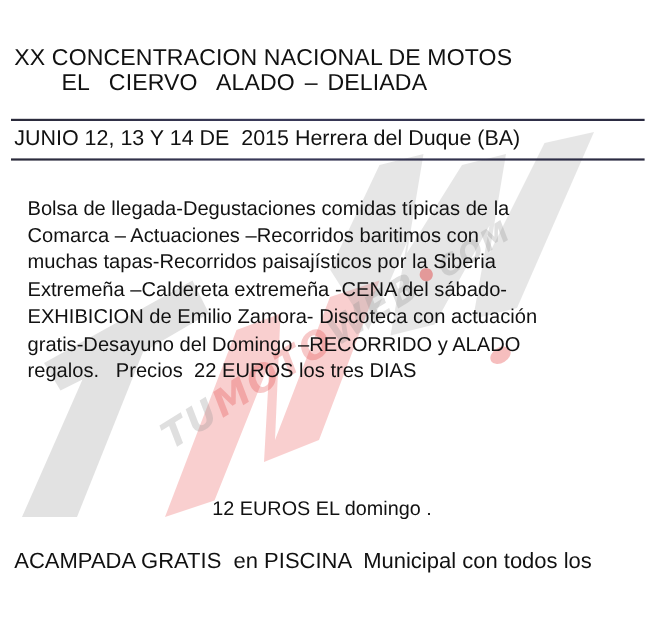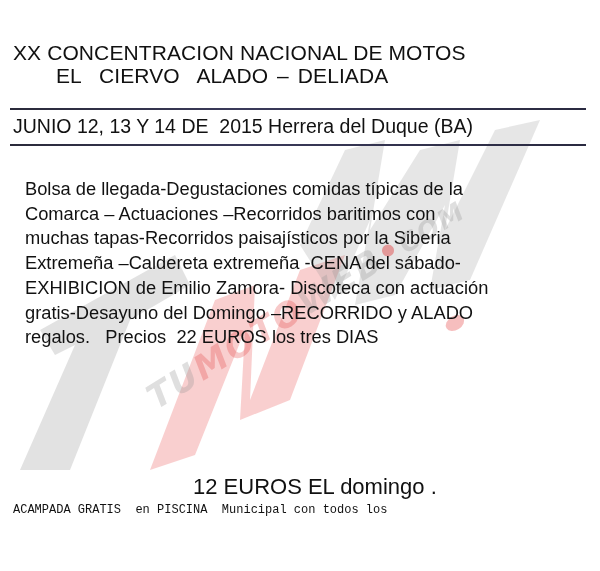--- a/index.html
+++ b/index.html
@@ -58,33 +58,31 @@
       margin-left: 12px;
     }
     .body-text .ln {
       display: block;
       white-space: pre;
     }
     .price-sunday {
       position: absolute;
       left: 193px;
       top: 452px;
-      font-size: 22px;
+      font-size: 18px;
       white-space: pre;
       z-index: 2;
-      margin-top: 22px;
     }
     .camping {
       position: absolute;
       left: 13px;
       top: 497px;
-      font-size: 12px;
+      font-size: 20px;
       line-height: 27px;
       z-index: 2;
-      font-family: Liberation Mono, monospace;
     }
     .camping .ln { display: block; white-space: pre; }
 
     
     .watermark {
       position: absolute;
       left: 0; top: 0;
       width: 600px; height: 571px;
       z-index: 1;
       pointer-events: none;

